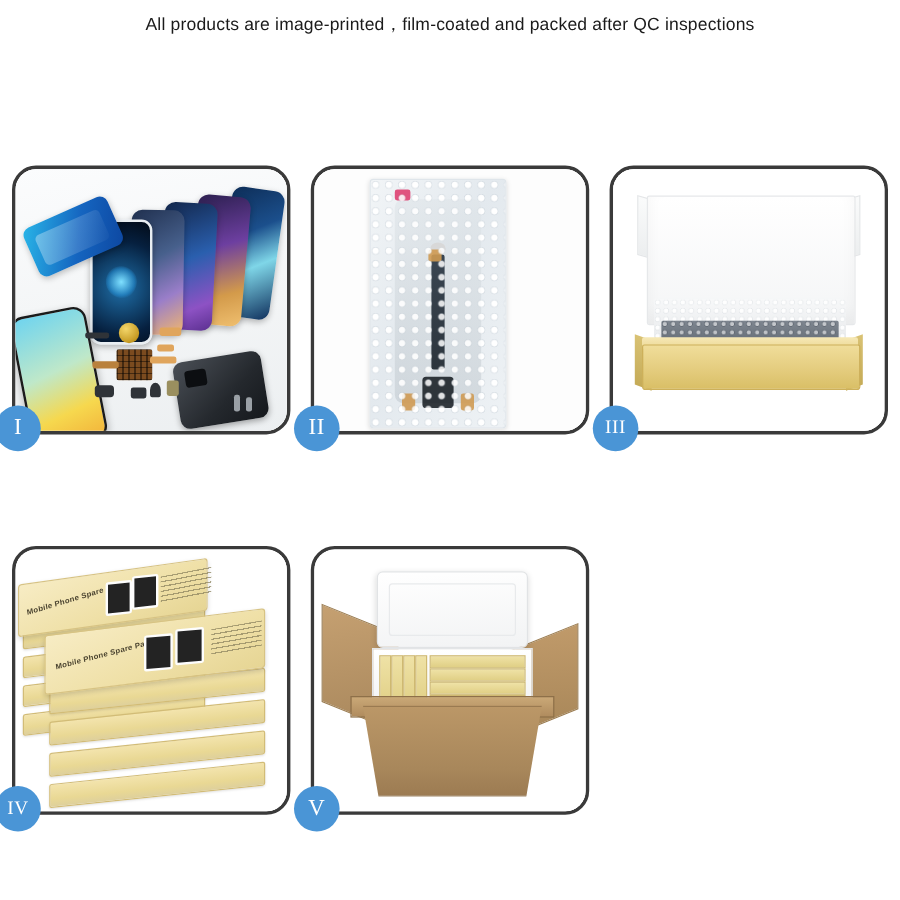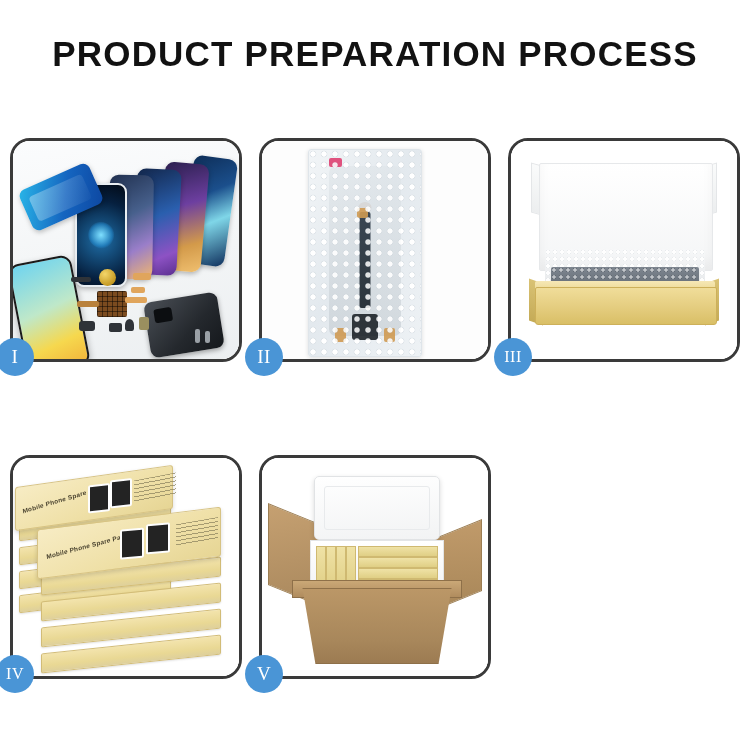--- a/index.html
+++ b/index.html
@@ -211,21 +211,21 @@
   .tapeTab{position:absolute;background:#a98759;opacity:.85;}
   .shadowEllipse{position:absolute;left:28px;bottom:14px;width:176px;height:12px;
      background:radial-gradient(ellipse at center,rgba(0,0,0,.16),transparent 70%);}
 </style>
 </head>
 <body>
 
 <div class="page">
 
   <div class="header">
-    <h1 class="title">PRODUCT PREPARATION PROCESS</h1>
+    <p class="subtitle">All products are image-printed，film-coated and packed after QC inspections</p>
   </div>
 
   <div class="grid">
 
     <div class="panel p1">
       <div class="inner">
         <div class="scene">
           <div class="ph1bg"></div>
           <div class="phone phA"></div>
           <div class="phone phB"></div>

